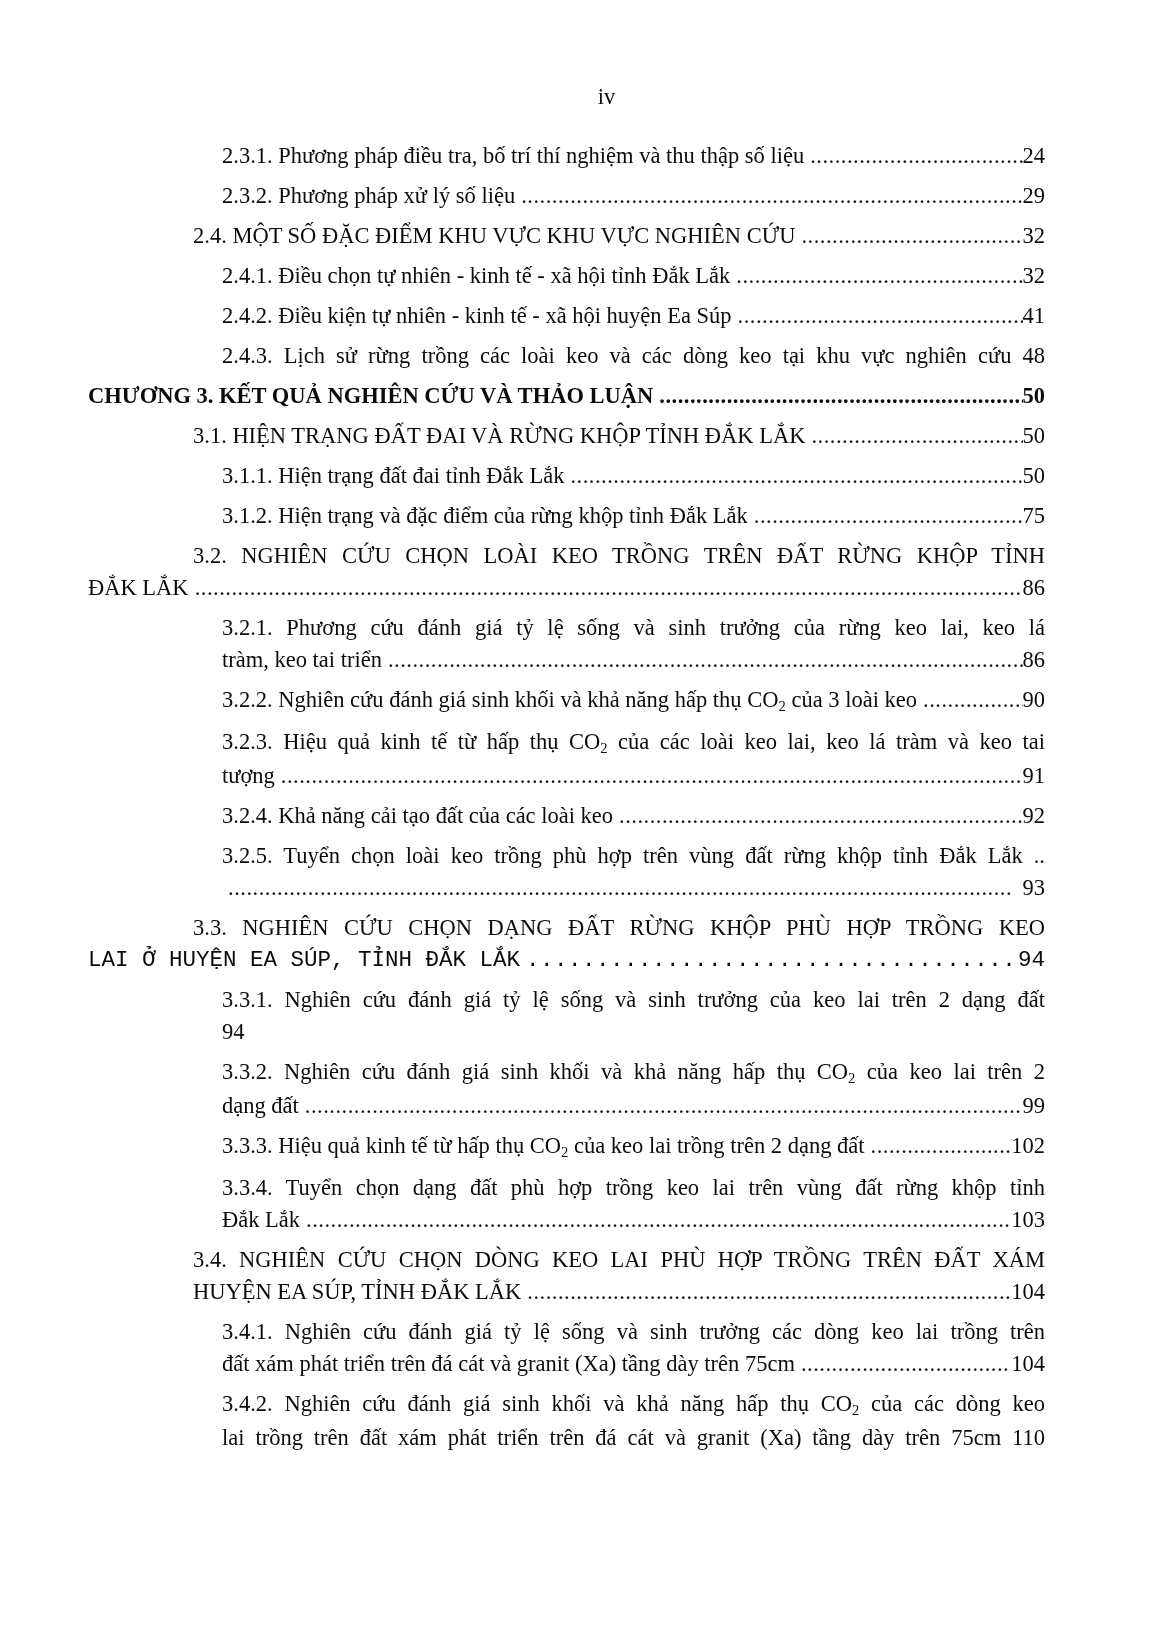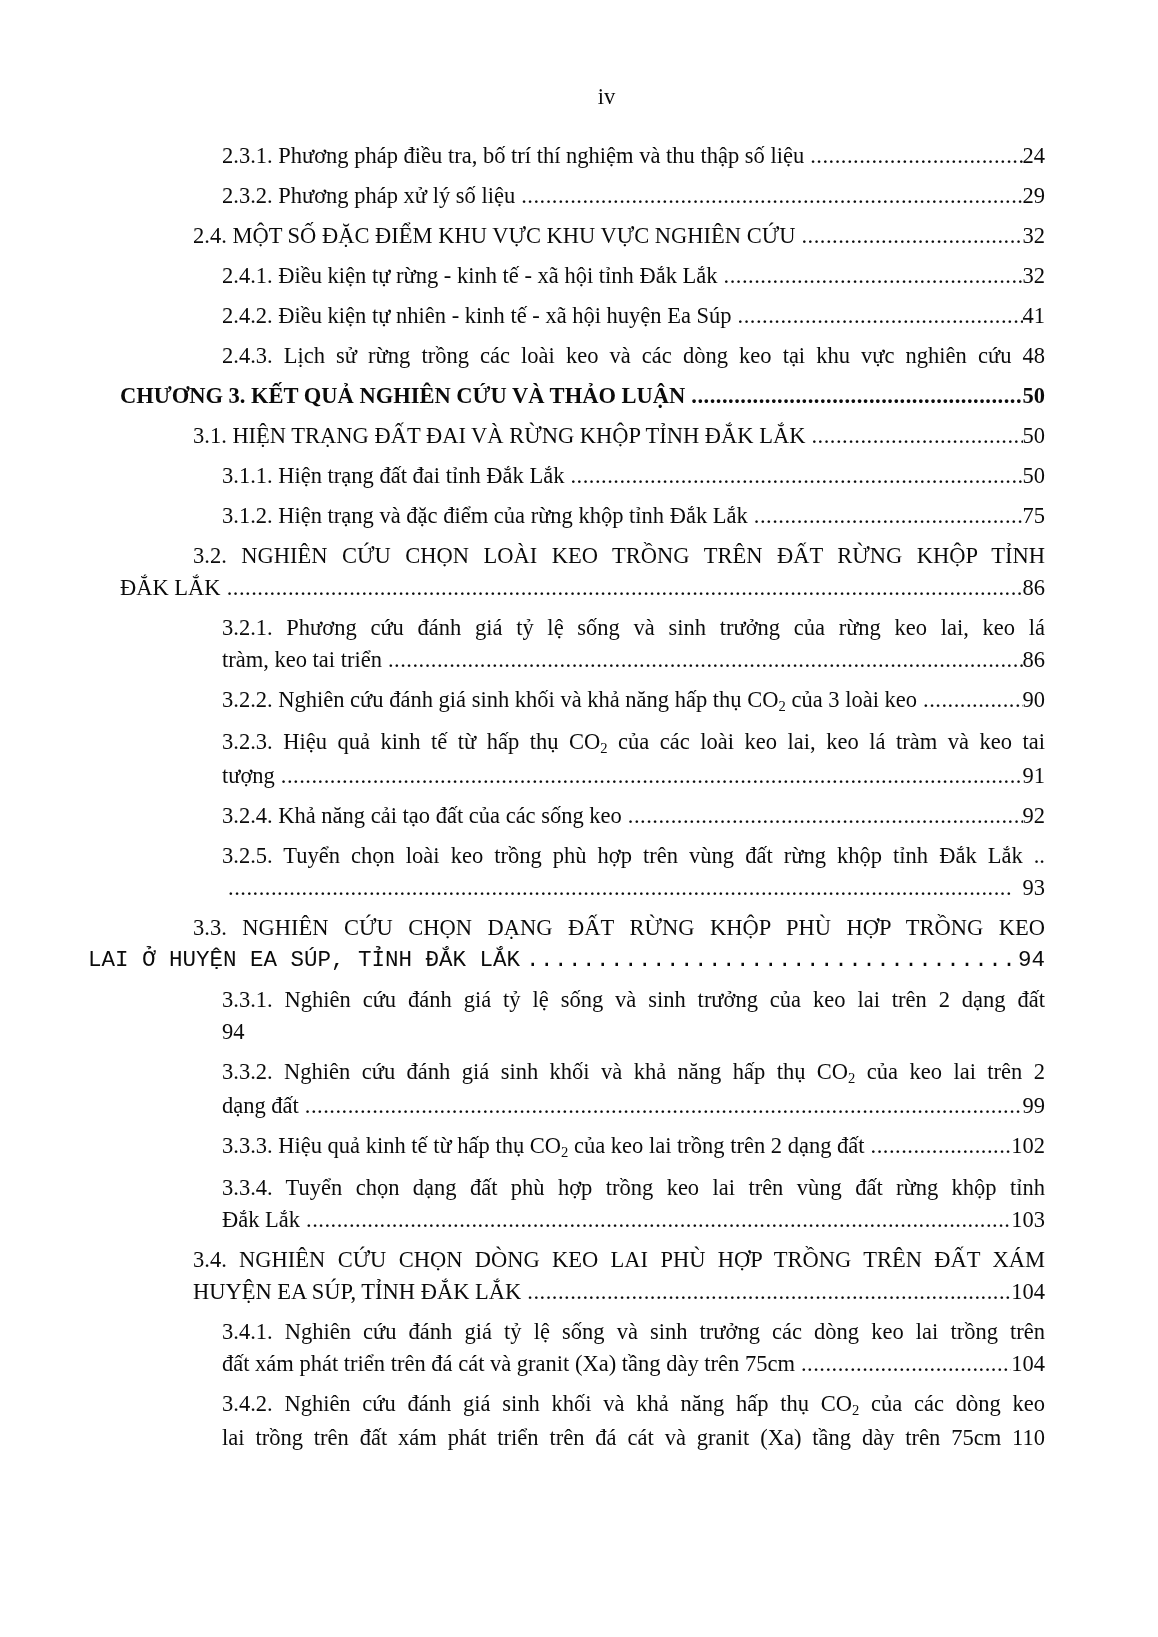--- a/index.html
+++ b/index.html
@@ -13,21 +13,21 @@
     overflow:hidden;
   }
   .pagelabel{
     position:absolute;top:84px;left:168px;width:877px;
     text-align:center;line-height:26px;
   }
   .toc{position:absolute;top:140px;left:0;width:1158px;}
   .entry{margin:0 113px 8px 0;}
   .entry.bold{font-weight:bold;}
   .line{line-height:32px;}
-  .l0{margin-left:120px;}
+  .l0{margin-left:88px;}
   .l1{margin-left:193px;}
   .l1b{margin-left:88px;font-family:Liberation Mono, monospace;}
   .l2{margin-left:222px;}
   .just{text-align:justify;text-align-last:justify;}
   .flex{display:flex;align-items:baseline;}
   .flex .t{white-space:nowrap;flex:0 0 auto;}
   .dots{flex:1 1 auto;overflow:hidden;white-space:nowrap;margin-left:6px;min-width:0;letter-spacing:0.5px;}
   .pg{flex:0 0 auto;}
   .pg.gap{margin-left:11px;text-align:center;}
   .sub{font-size:0.65em;position:relative;top:0.28em;}
@@ -55,21 +55,21 @@
       </div>
       <div class="entry">
         <div class="line l1 flex">
           <span class="t"><span>2.4. MỘT SỐ ĐẶC ĐIỂM KHU VỰC KHU VỰC NGHIÊN CỨU</span></span>
           <span class="dots">....................................................................................................................................................................................................................................................................</span>
           <span class="pg">32</span>
         </div>
       </div>
       <div class="entry">
         <div class="line l2 flex">
-          <span class="t"><span>2.4.1. Điều kiện tự rừng - kinh tế - xã hội tỉnh Đắk Lắk</span></span>
+          <span class="t"><span>2.4.1. Điều chọn tự nhiên - kinh tế - xã hội tỉnh Đắk Lắk</span></span>
           <span class="dots">....................................................................................................................................................................................................................................................................</span>
           <span class="pg">32</span>
         </div>
       </div>
       <div class="entry">
         <div class="line l2 flex">
           <span class="t"><span>2.4.2. Điều kiện tự nhiên - kinh tế - xã hội huyện Ea Súp</span></span>
           <span class="dots">....................................................................................................................................................................................................................................................................</span>
           <span class="pg">41</span>
         </div>
@@ -131,21 +131,21 @@
       <div class="entry">
         <div class="line l2 just"><span class="t"><span>3.2.3. Hiệu quả kinh tế từ hấp thụ CO</span><span class="sub">2</span><span> của các loài keo lai, keo lá tràm và keo tai</span></span></div>
         <div class="line l2 flex">
           <span class="t"><span>tượng</span></span>
           <span class="dots">....................................................................................................................................................................................................................................................................</span>
           <span class="pg">91</span>
         </div>
       </div>
       <div class="entry">
         <div class="line l2 flex">
-          <span class="t"><span>3.2.4. Khả năng cải tạo đất của các sống keo</span></span>
+          <span class="t"><span>3.2.4. Khả năng cải tạo đất của các loài keo</span></span>
           <span class="dots">....................................................................................................................................................................................................................................................................</span>
           <span class="pg">92</span>
         </div>
       </div>
       <div class="entry">
         <div class="line l2 just"><span class="t"><span>3.2.5. Tuyển chọn loài keo trồng phù hợp trên vùng đất rừng khộp tỉnh Đắk Lắk ..</span></span></div>
         <div class="line l2 flex">
           <span class="t"><span></span></span>
           <span class="dots">....................................................................................................................................................................................................................................................................</span>
           <span class="pg gap">93</span>

